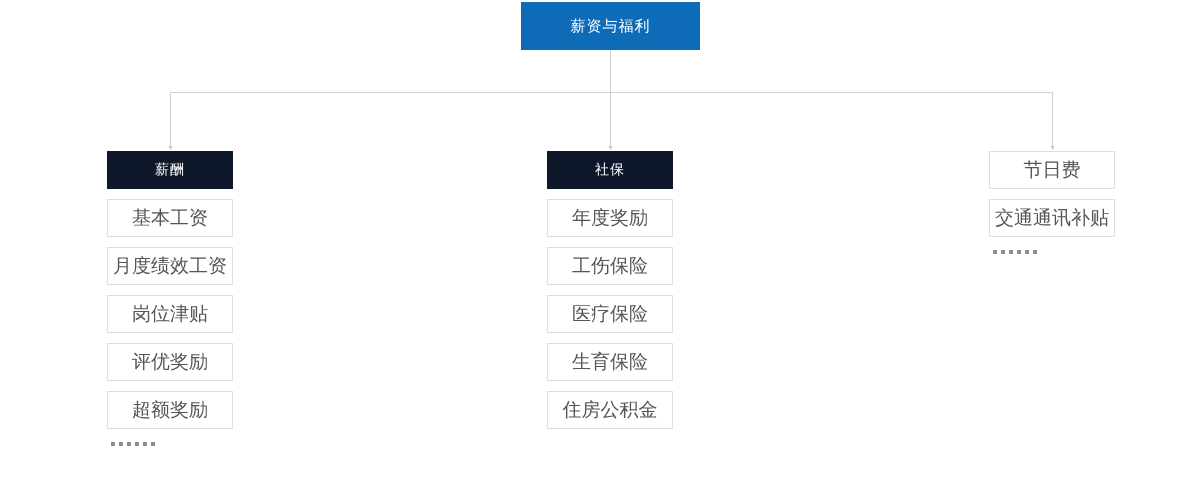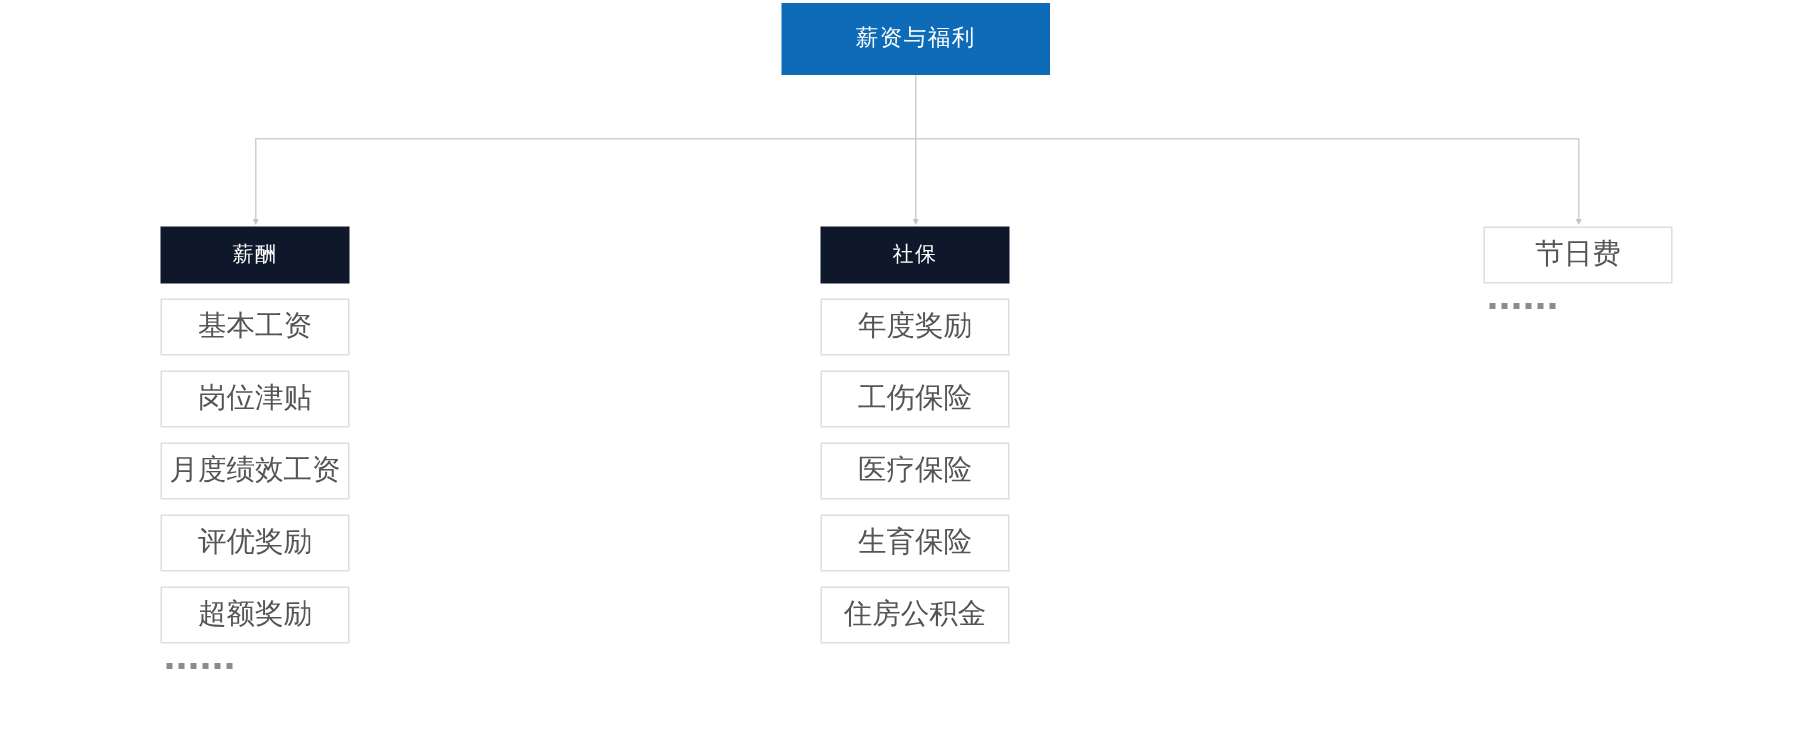--- a/index.html
+++ b/index.html
@@ -91,22 +91,22 @@
     <line x1="170.5" y1="92" x2="170.5" y2="148" stroke="#cfcfcf" stroke-width="1" marker-end="url(#arrow)"></line>
     <line x1="610.5" y1="92" x2="610.5" y2="148" stroke="#cfcfcf" stroke-width="1" marker-end="url(#arrow)"></line>
     <line x1="1052.5" y1="92" x2="1052.5" y2="148" stroke="#cfcfcf" stroke-width="1" marker-end="url(#arrow)"></line>
   </svg>
 
   <div class="node root-node">薪资与福利</div>
 
   <div class="col col-1">
     <div class="node branch-head">薪酬</div>
     <div class="node leaf">基本工资</div>
+    <div class="node leaf">月度绩效工资</div>
     <div class="node leaf">岗位津贴</div>
-    <div class="node leaf">月度绩效工资</div>
     <div class="node leaf">评优奖励</div>
     <div class="node leaf">超额奖励</div>
     <div class="ellipsis">
       <span class="dot"></span>
       <span class="dot"></span>
       <span class="dot"></span>
       <span class="dot"></span>
       <span class="dot"></span>
       <span class="dot"></span>
     </div>
@@ -117,20 +117,21 @@
     <div class="node leaf">年度奖励</div>
     <div class="node leaf">工伤保险</div>
     <div class="node leaf">医疗保险</div>
     <div class="node leaf">生育保险</div>
     <div class="node leaf">住房公积金</div>
 
   </div>
 
   <div class="col col-3">
     <div class="node leaf">节日费</div>
+    <div class="node leaf">交通通讯补贴</div>
     <div class="ellipsis">
       <span class="dot"></span>
       <span class="dot"></span>
       <span class="dot"></span>
       <span class="dot"></span>
       <span class="dot"></span>
       <span class="dot"></span>
     </div>
   </div>
 

